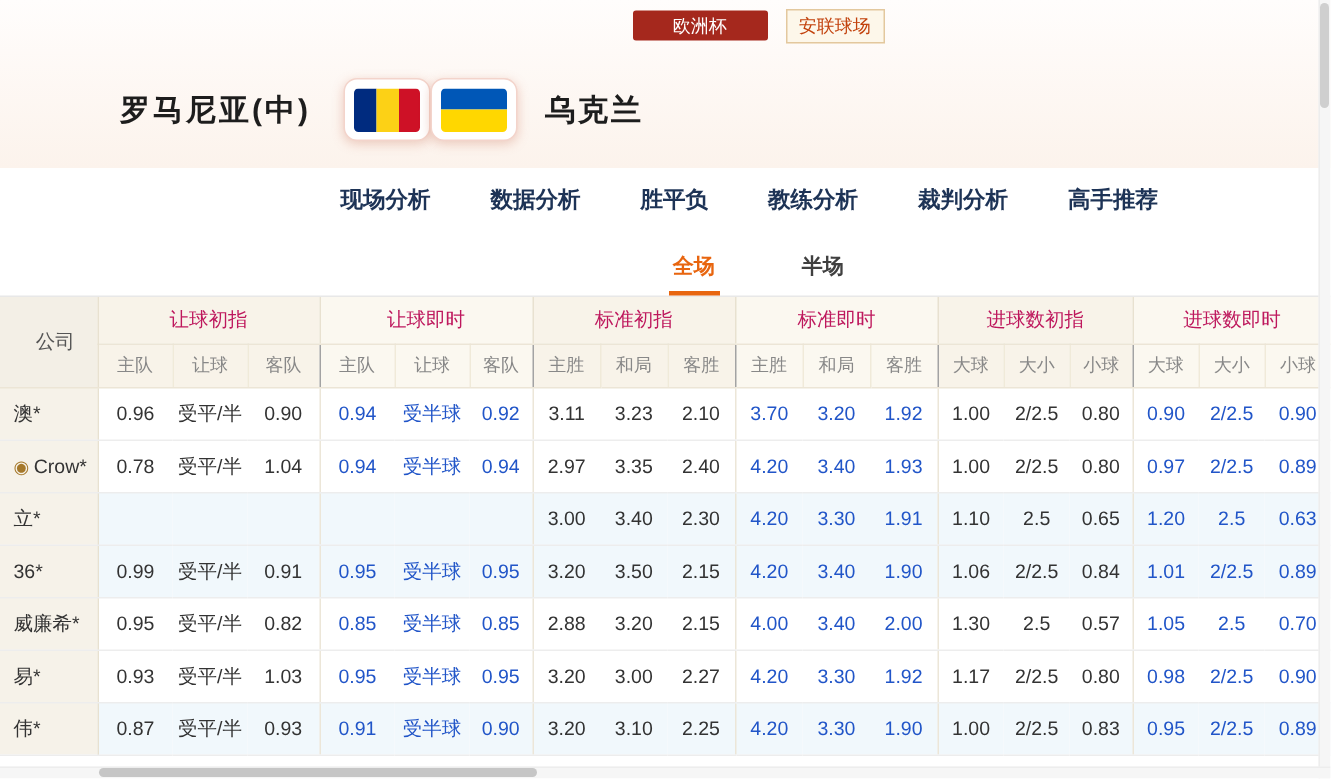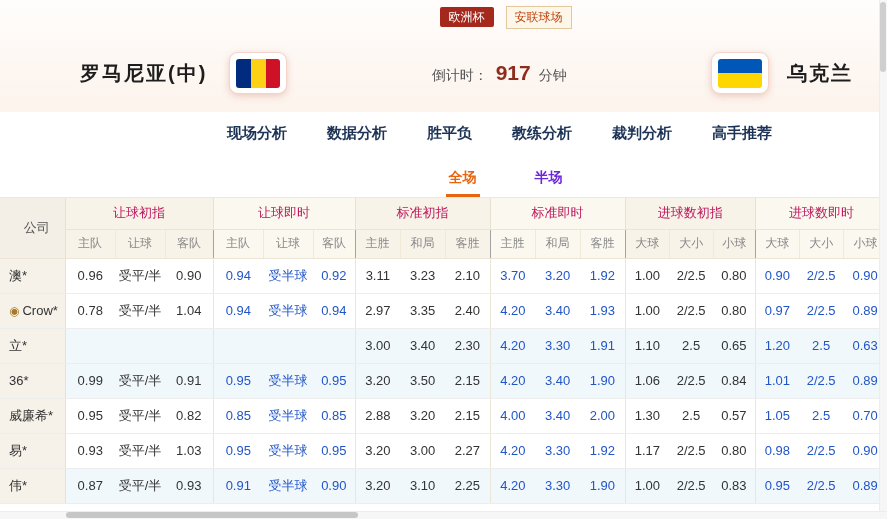--- a/index.html
+++ b/index.html
@@ -2,21 +2,21 @@
 <html><head>
 <meta charset="utf-8">
 <style>
   *{box-sizing:border-box;margin:0;padding:0}
   html,body{width:887px;height:519px}
   body{font-family:"Liberation Sans","DejaVu Sans",sans-serif;background:#fff;overflow:hidden;position:relative}
 
   
   .header-section{background:linear-gradient(180deg,#fffdfc 0%,#fcf3ec 100%)}
   .topbar{height:34px;display:flex;align-items:center;justify-content:center;gap:12px;transform:translateX(62px)}
-  .badge{background:#a5281d;color:#fff;font-size:12px;line-height:1;padding:4px 9px;border-radius:2px}
+  .badge{background:#a5281d;color:#fff;font-size:12px;line-height:1;padding:4px 27px;border-radius:2px}
   .kickoff{color:#9b2c1c;font-weight:bold;font-size:13px}
   .venue{font-size:12px;color:#c2410c;border:1px solid #e3c89e;background:#fdf7ea;padding:2px 8px}
   .teams{height:78px;display:flex;align-items:center;padding:0 34px 0 80px}
   .team-name{font-size:20px;font-weight:bold;color:#1d1d1d;letter-spacing:2px;white-space:nowrap}
   .flag-box{width:58px;height:42px;border-radius:9px;background:#fff;border:1px solid #f3d4cb;box-shadow:0 2px 7px rgba(205,120,95,.35);display:flex;align-items:center;justify-content:center;flex:0 0 auto}
   .flag-box.home{margin-left:22px}
   .flag-box.away{margin-right:18px}
   .flag{width:44px;height:29px;border-radius:3px;overflow:hidden;display:flex}
   .flag.vert .stripe{flex:1;height:100%}
   .flag.horiz{flex-direction:column}
@@ -25,21 +25,21 @@
   .countdown .cd-num{font-size:21px;font-weight:bold;color:#8f2d1c;margin:0 8px}
 
   
   .nav{height:42px;background:#fff;display:flex;align-items:center;justify-content:center;gap:40px;transform:translateX(56px)}
   .nav-item{font-size:15px;font-weight:bold;color:#1d3356;cursor:pointer;white-space:nowrap}
   .nav-item.active{background:linear-gradient(90deg,#ce290e,#ea660c);color:#fff;padding:7px 19px;border-radius:17px;box-shadow:0 2px 4px rgba(220,80,20,.35)}
 
   
   .subtabs{height:44px;border-bottom:1px solid #e8e8e8;background:#fff}
   .subtabs-inner{height:100%;display:flex;align-items:flex-end;justify-content:center;gap:52px;transform:translateX(62px)}
-  .subtab{font-size:14px;font-weight:bold;color:#6d28d9;padding:0 3px 10px;cursor:pointer}
+  .subtab{font-size:14px;font-weight:bold;color:#404040;padding:0 3px 10px;cursor:pointer}
   .subtab.active{color:#e8650f;border-bottom:3px solid #e8650f;padding-bottom:7px}
 
   
   table.odds{width:887px;border-collapse:collapse;table-layout:fixed;font-size:13px}
   .odds th{font-weight:normal;text-align:center}
   .odds thead th{border-bottom:1px solid #ece5d6}
   .company-h{background:#f3efe6;color:#555;font-size:13px;border-right:1px solid #e8e1d0;text-align:left;padding-left:9px}
   .group-h{height:31px;background:#f8f3e9;color:#be185d;font-size:13px;border-left:1px solid #e8e1d0}
   .group-h.live-h{background:#fbf8f0}
   .sub-h{height:29px;background:#f8f3e9;color:#888;font-size:12px;border-left:1px solid #f0ead9}
@@ -68,23 +68,20 @@
     <span class="venue">安联球场</span>
   </div>
   <div class="teams">
     <span class="team-name">罗马尼亚(中)</span>
     <div class="flag-box home">
       <div class="flag vert">
         <div class="stripe" style="background: rgb(0, 43, 127);"></div>
         <div class="stripe" style="background: rgb(252, 209, 22);"></div>
         <div class="stripe" style="background: rgb(206, 17, 38);"></div>
       </div>
-    </div>
-    <div class="countdown">
-      <span>倒计时：</span><span class="cd-num">917</span><span>分钟</span>
     </div>
     <div class="flag-box away">
       <div class="flag horiz">
         <div class="stripe" style="background: rgb(0, 87, 183);"></div>
         <div class="stripe" style="background: rgb(255, 215, 0);"></div>
       </div>
     </div>
     <span class="team-name">乌克兰</span>
   </div>
 </div>

